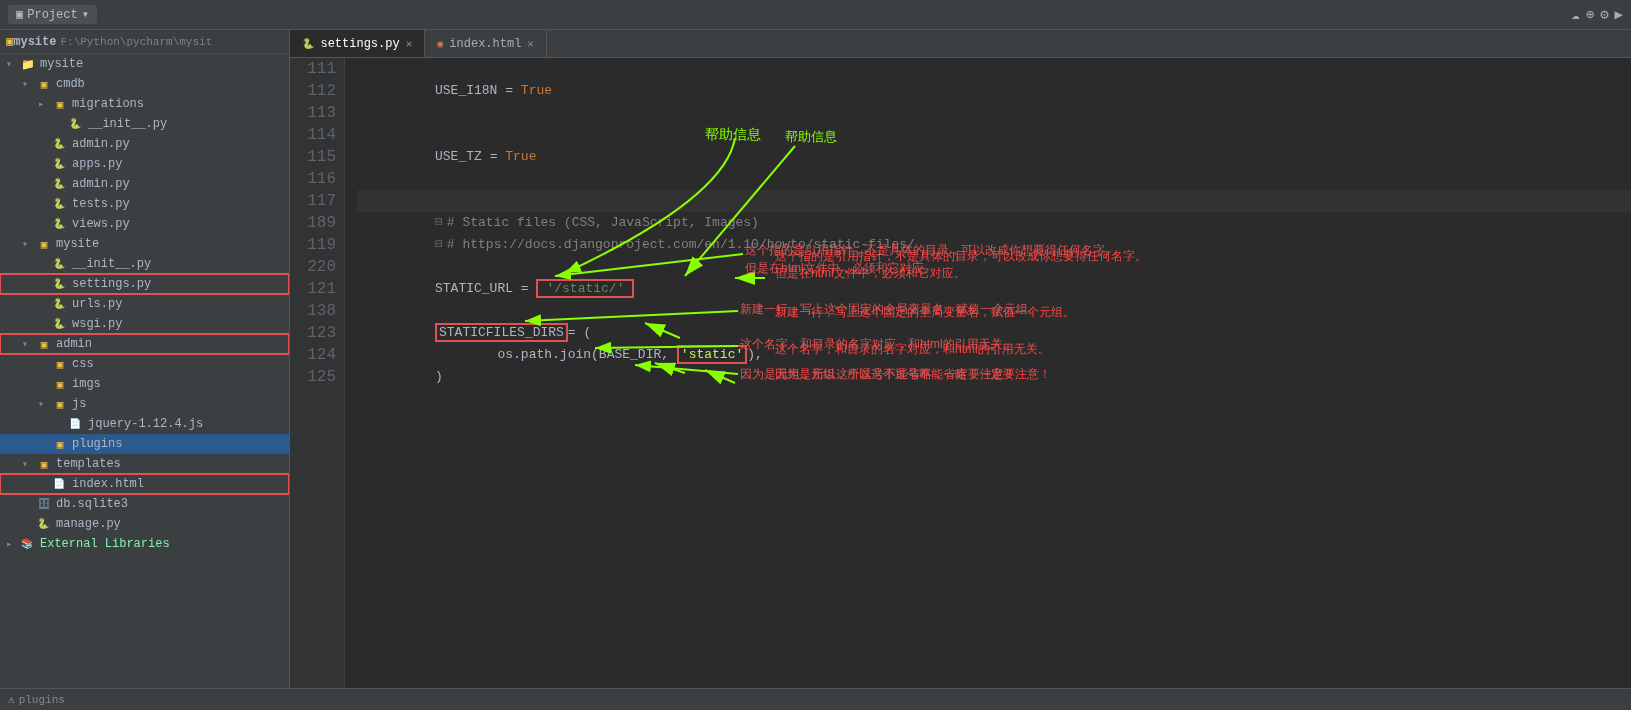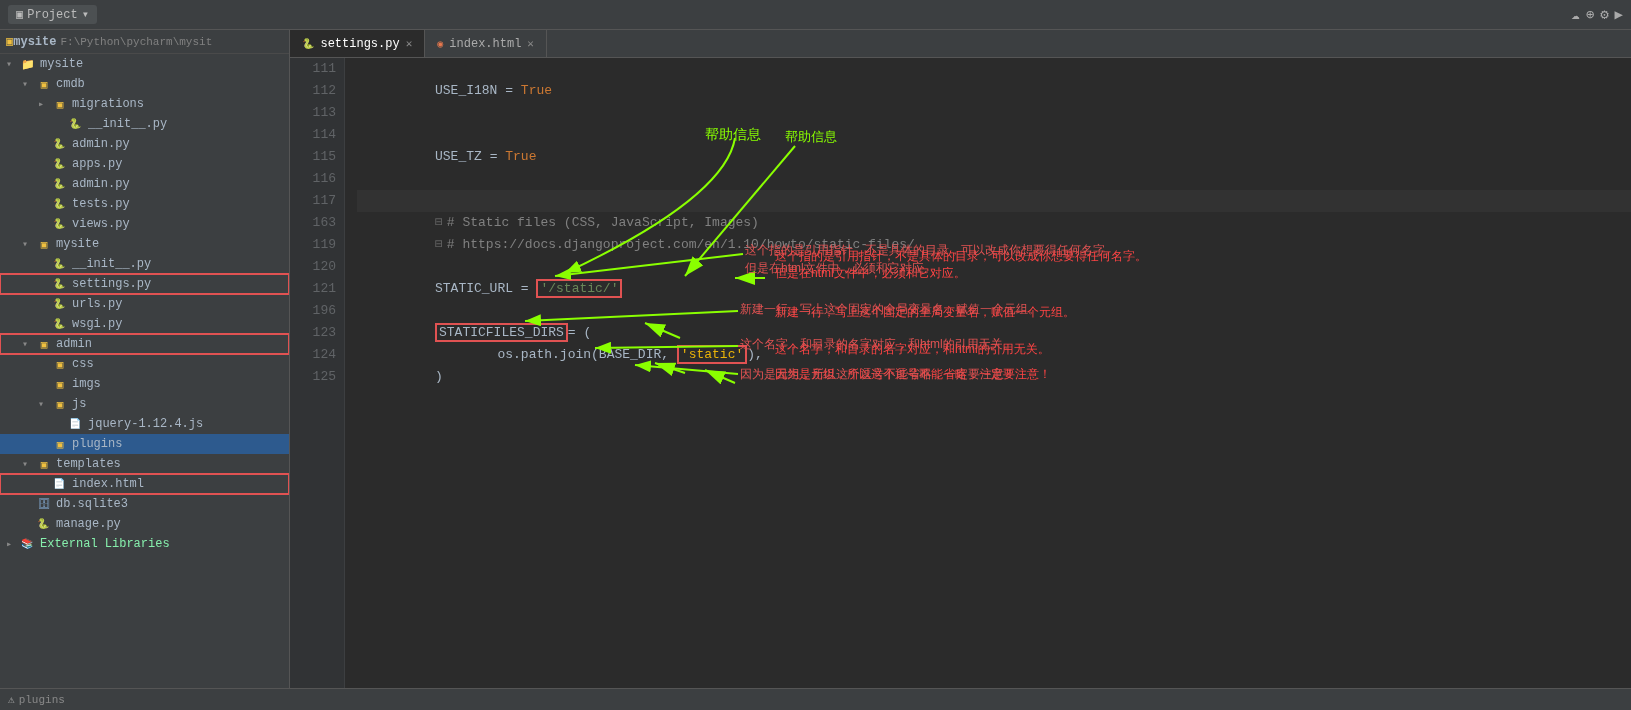--- a/index.html
+++ b/index.html
@@ -170,21 +170,21 @@
       background: #2b2b2b;
       overflow-y: auto;
       position: relative;
       display: flex;
     }
 
     .line-numbers {
       width: 55px;
       background: #313335;
       color: #606366;
-      font-size: 13px;
+      font-size: 16px;
       line-height: 22px;
       padding: 0 8px;
       text-align: right;
       user-select: none;
       flex-shrink: 0;
       border-right: 1px solid #3d3f41;
     }
     .line-number {
       display: block;
       height: 22px;
@@ -442,25 +442,25 @@
     <div class="code-editor" style="position:relative;">
 
       <div class="line-numbers">
         <span class="line-number">111</span>
         <span class="line-number">112</span>
         <span class="line-number">113</span>
         <span class="line-number">114</span>
         <span class="line-number">115</span>
         <span class="line-number">116</span>
         <span class="line-number">117</span>
-        <span class="line-number">163</span>
+        <span class="line-number">189</span>
         <span class="line-number">119</span>
-        <span class="line-number">120</span>
+        <span class="line-number">220</span>
         <span class="line-number">121</span>
-        <span class="line-number">196</span>
+        <span class="line-number">138</span>
         <span class="line-number">123</span>
         <span class="line-number">124</span>
         <span class="line-number">125</span>
       </div>
 
       <div class="code-content" style="position:relative;">
 
         <div class="code-line">
           <span class="kw-plain">USE_I18N</span><span class="kw-plain"> = </span><span class="kw-var">True</span>
         </div>
@@ -482,31 +482,31 @@
           <span style="color:#606060; margin-right:4px;">⊟</span><span class="kw-comment"># Static files (CSS, JavaScript, Images)</span>
         </div>
 
         <div class="code-line">
           <span style="color:#606060; margin-right:4px;">⊟</span><span class="kw-comment"># https://docs.djangoproject.com/en/1.10/howto/static-files/</span>
         </div>
 
         <div class="code-line">&nbsp;</div>
 
         <div class="code-line">
-          <span class="kw-plain">STATIC_URL</span><span class="kw-plain"> = </span><span style="color:#6a8759; background: transparent; border: 2px solid #e05252; padding: 0 2px; font-family: 'Courier New', monospace; text-align: center;">'/static/'</span>
+          <span class="kw-plain">STATIC_URL</span><span class="kw-plain"> = </span><span style="color:#6a8759; background: transparent; border: 2px solid #e05252; padding: 0 8px; font-family: 'Courier New', monospace; text-align: center;">'/static/'</span>
         </div>
 
         <div class="code-line">&nbsp;</div>
 
         <div class="code-line">
           <span style="color:#a9b7c6; border: 2px solid #e05252; padding: 0 2px; display:inline;">STATICFILES_DIRS</span><span class="kw-plain">= (</span>
         </div>
 
         <div class="code-line">
-          <span class="kw-plain">        os.path.join(BASE_DIR, </span><span style="color:#eab308; border: 2px solid #e05252; padding: 0 2px; display:inline;">'static'</span><span class="kw-plain">),</span>
+          <span class="kw-plain">        os.path.join(BASE_DIR, </span><span style="color:#bef264; border: 2px solid #e05252; padding: 0 2px; display:inline;">'static'</span><span class="kw-plain">),</span>
         </div>
 
         <div class="code-line">
           <span class="kw-plain">)</span>
         </div>
 
         <svg class="svg-overlay" style="position:absolute; top:0; left:0; width:900px; height:340px; overflow:visible; pointer-events:none;">
 
           <defs>
             <marker id="arrowGreen" markerWidth="10" markerHeight="7" refX="10" refY="3.5" orient="auto">

